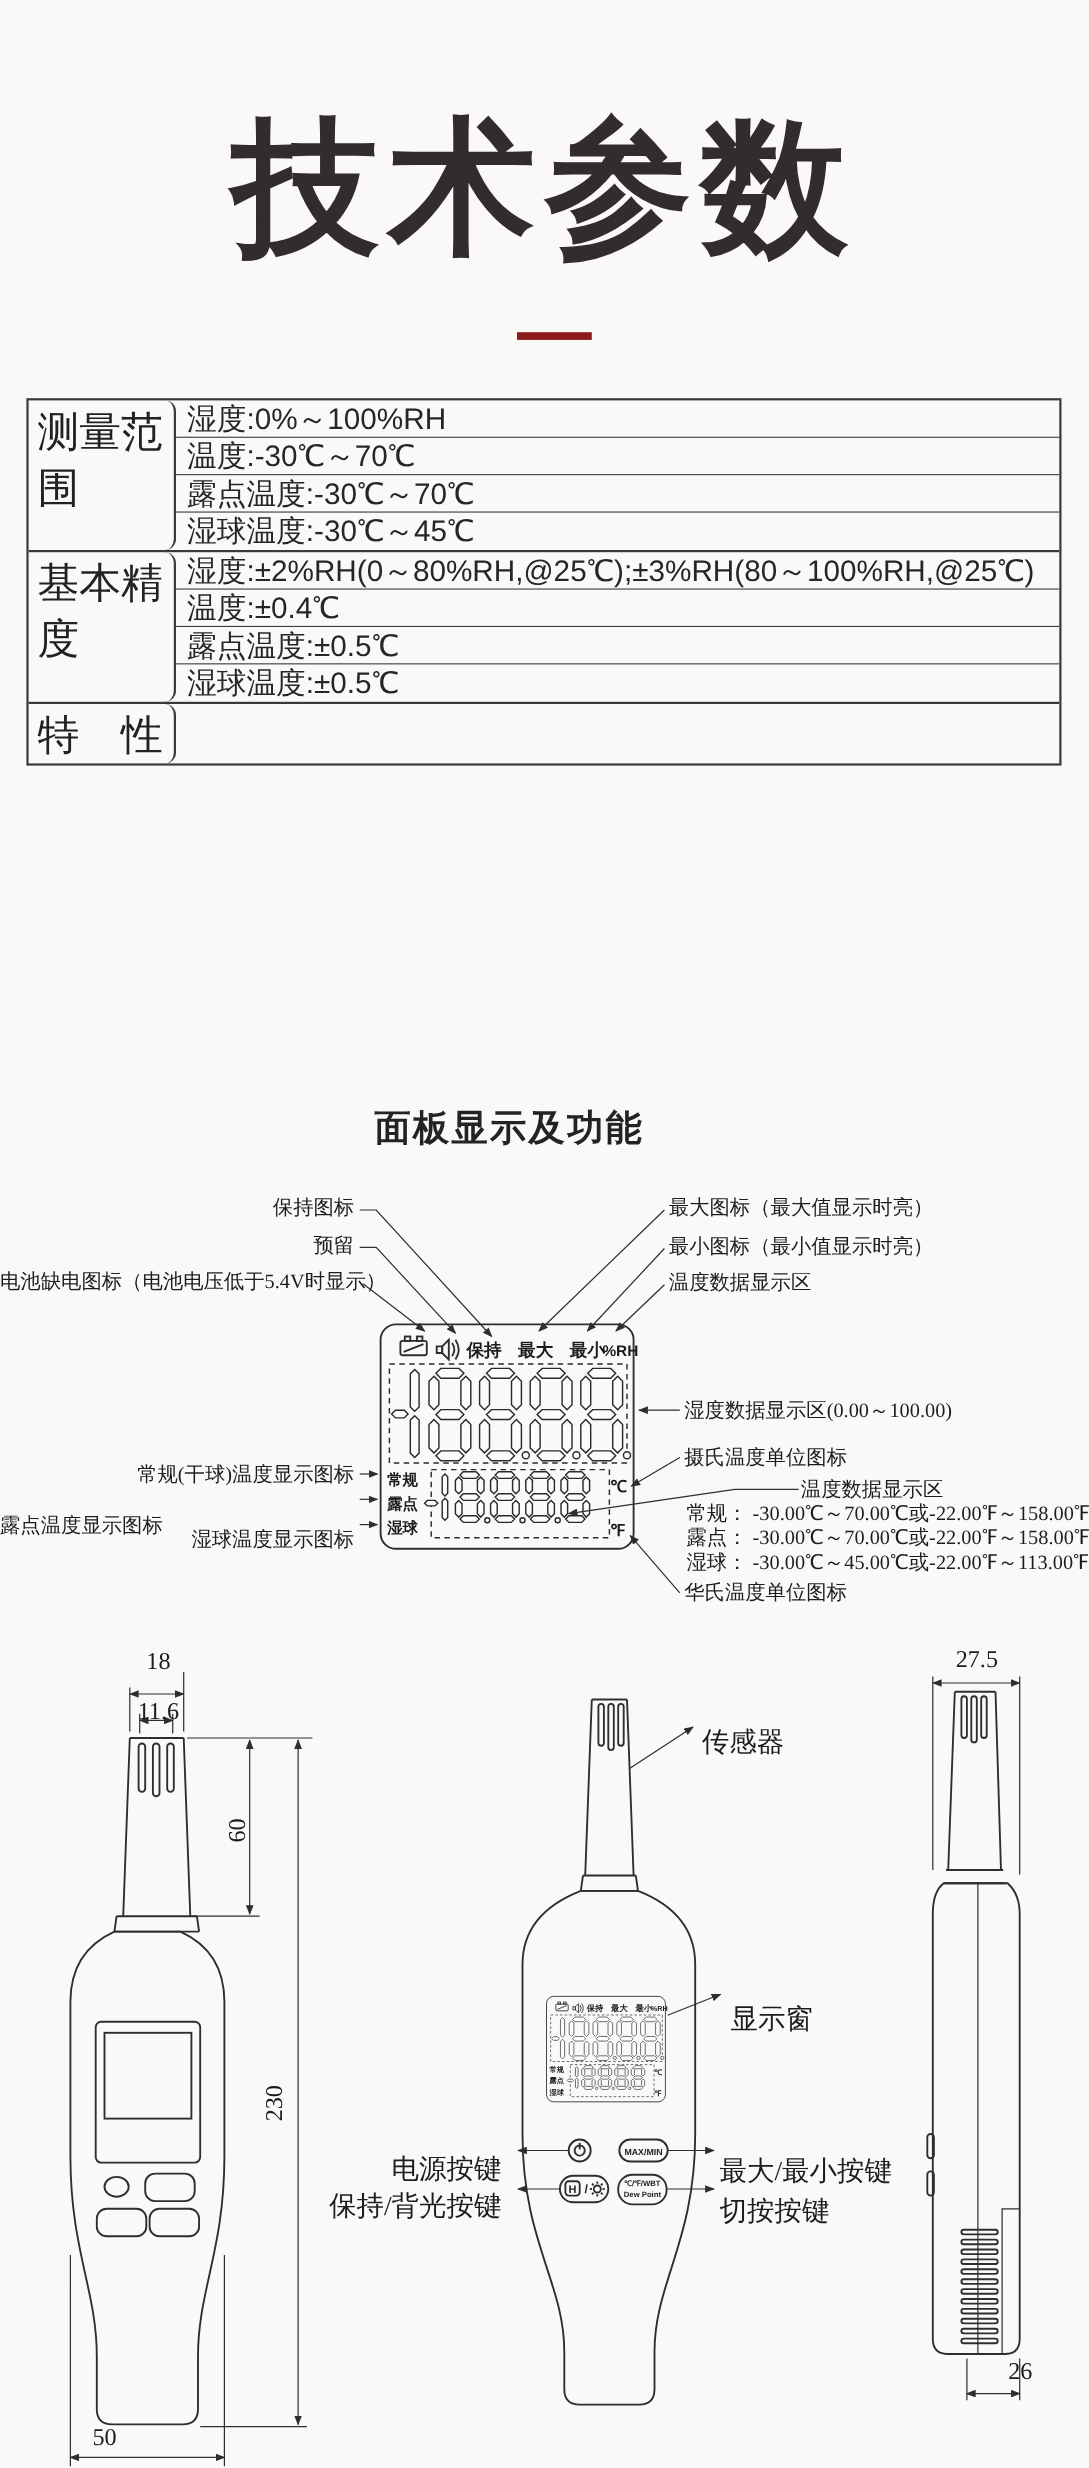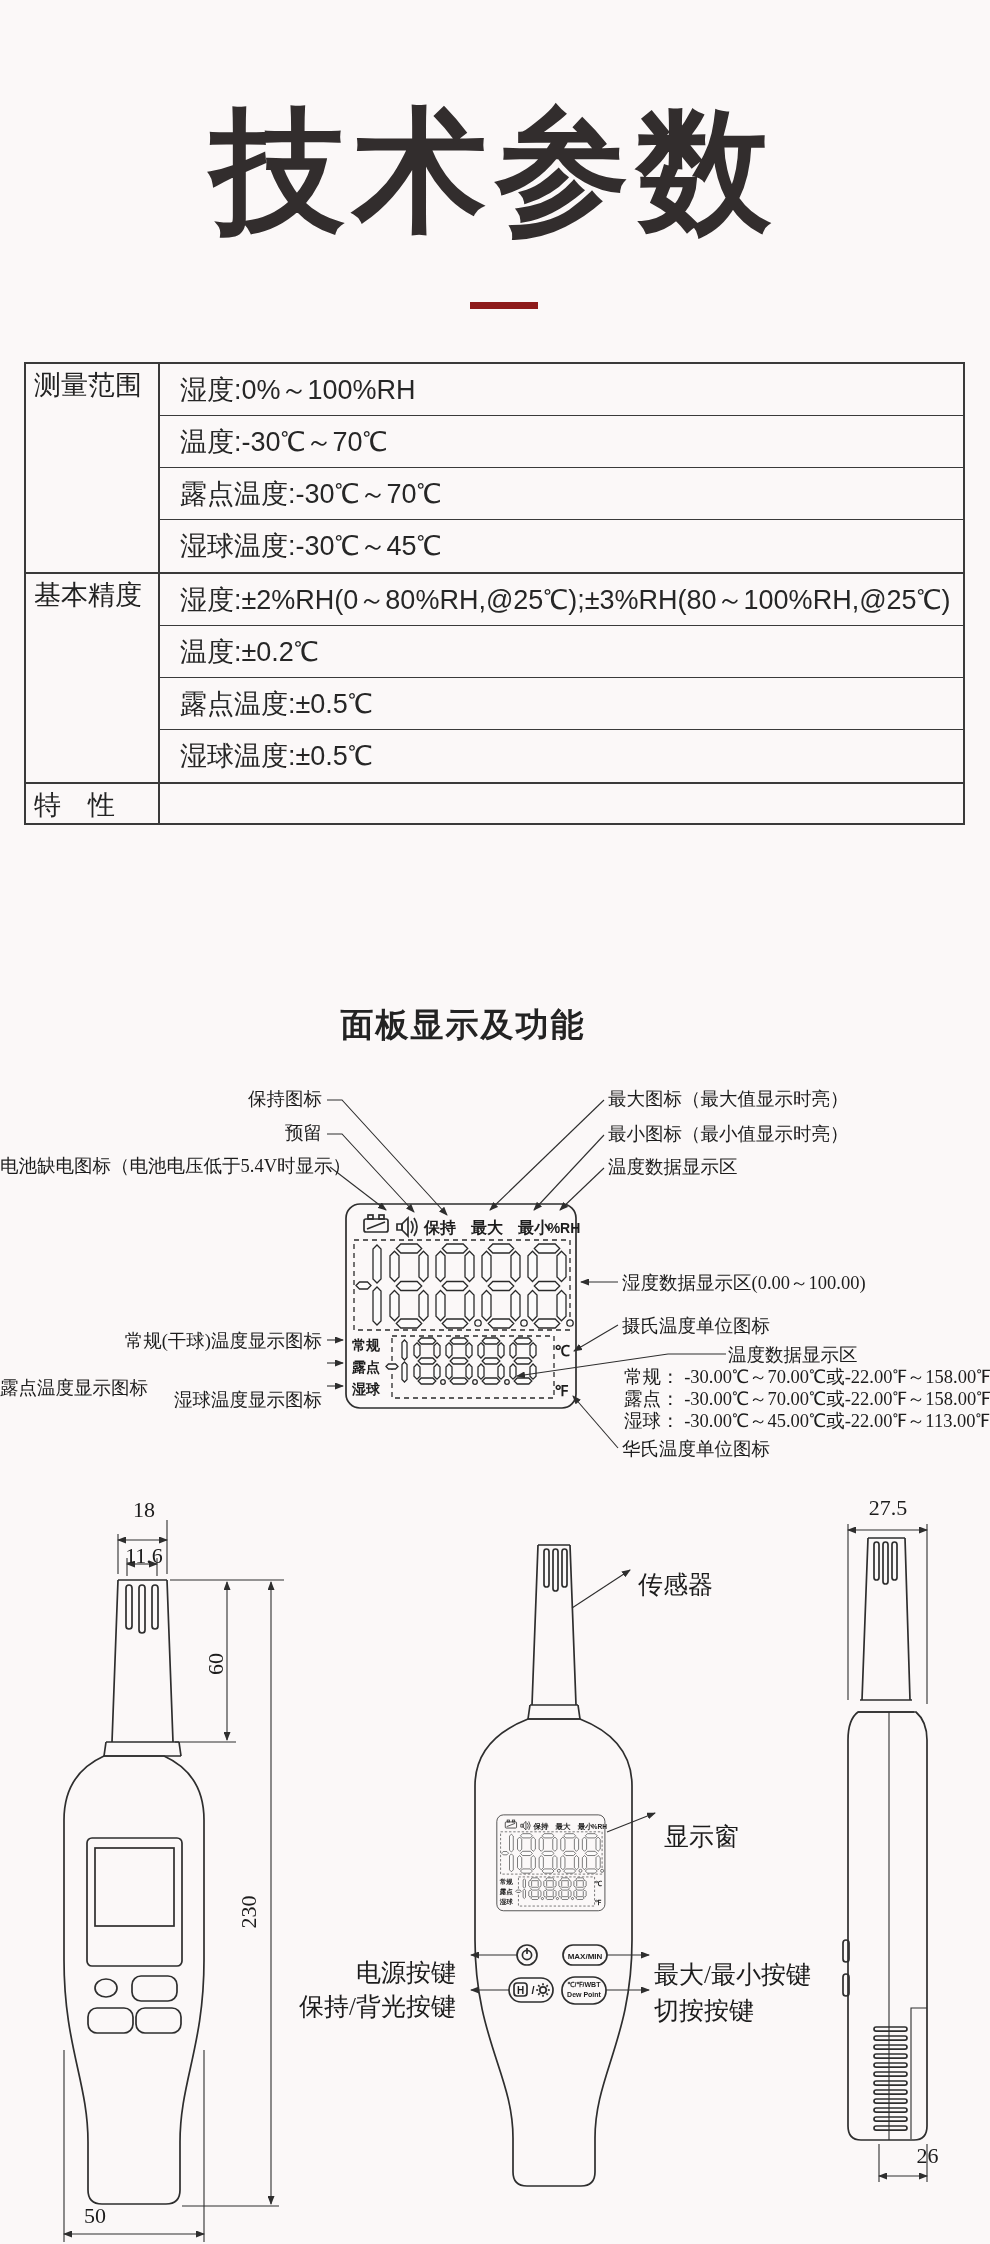--- a/index.html
+++ b/index.html
@@ -5,25 +5,25 @@
   html,body{margin:0;padding:0;}
   .page{position:relative;width:990px;height:2244px;background:#fbf8f8;overflow:hidden;
         font-family:"Liberation Sans",sans-serif;color:#222;}
   .title{position:absolute;left:0;top:104px;width:990px;text-align:center;
          font-size:134px;font-weight:900;letter-spacing:8px;color:#322d2d;line-height:1;}
   .underline{position:absolute;left:470px;top:302px;width:68px;height:7px;}
   
   .tbl{position:absolute;left:24px;top:362px;width:941px;border:2.5px solid #3a3a3a;box-sizing:border-box;}
   .grp{display:flex;border-bottom:2.5px solid #3a3a3a;}
   .grp:last-child{border-bottom:none;}
-  .gl{flex:0 0 134px;border-right:2.5px solid #3a3a3a;font-size:27px;font-weight:500;
-      padding:3px 0 0 8px;box-sizing:border-box;color:#222;}
+  .gl{flex:0 0 134px;border-right:2.5px solid #3a3a3a;font-size:38px;font-weight:500;
+      padding:3px 0 0 8px;box-sizing:border-box;color:#222;border-radius:10px;}
   .gr{flex:1;min-width:0;}
-  .trow{height:52px;box-sizing:border-box;border-bottom:1.8px solid #3a3a3a;display:flex;
-        align-items:center;padding-left:20px;font-size:27px;font-weight:500;color:#262626;white-space:nowrap;}
+  .trow{height:34px;box-sizing:border-box;border-bottom:1.8px solid #3a3a3a;display:flex;
+        align-items:center;padding-left:10px;font-size:27px;font-weight:500;color:#262626;white-space:nowrap;}
   .trow:last-child{border-bottom:none;}
   .heading{position:absolute;left:0;top:1003px;width:926px;text-align:center;
            font-size:33px;font-weight:bold;color:#232323;letter-spacing:2px;}
   svg{position:absolute;left:0;}
   .co{position:absolute;font-family:"Liberation Serif",serif;font-size:18.5px;color:#1c1c1c;white-space:nowrap;line-height:22px;}
   .dl{position:absolute;font-family:"Liberation Serif",serif;font-size:25px;color:#1c1c1c;white-space:nowrap;line-height:30px;margin-top:16px;}
   .dim{position:absolute;font-family:"Liberation Serif",serif;font-size:22px;color:#1c1c1c;
        text-align:center;white-space:nowrap;line-height:24px;}
   .rot{transform:rotate(-90deg);}
   .ln{stroke:#2e2e2e;stroke-width:1.7;fill:none;}
@@ -45,21 +45,21 @@
           <div class="trow">湿度:0%～100%RH</div>
           <div class="trow">温度:-30℃～70℃</div>
           <div class="trow">露点温度:-30℃～70℃</div>
           <div class="trow">湿球温度:-30℃～45℃</div>
         </div>
       </div>
       <div class="grp">
         <div class="gl">基本精度</div>
         <div class="gr">
           <div class="trow">湿度:±2%RH(0～80%RH,@25℃);±3%RH(80～100%RH,@25℃)</div>
-          <div class="trow">温度:±0.2℃</div>
+          <div class="trow">温度:±0.4℃</div>
           <div class="trow">露点温度:±0.5℃</div>
           <div class="trow">湿球温度:±0.5℃</div>
         </div>
       </div>
       <div class="grp">
         <div class="gl">特　性</div>
       </div>
     </div>
   <div class="heading">面板显示及功能</div>
   <svg id="panelSvg" style="top:1060px" width="990" height="410" viewBox="0 0 990 410">

